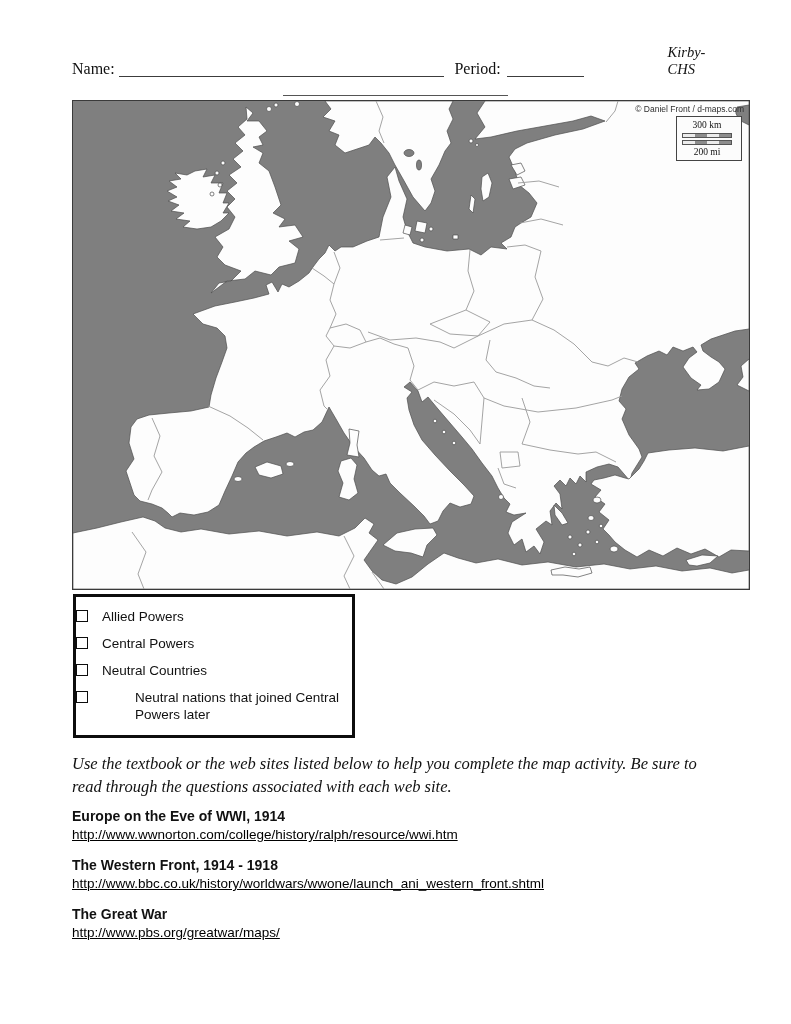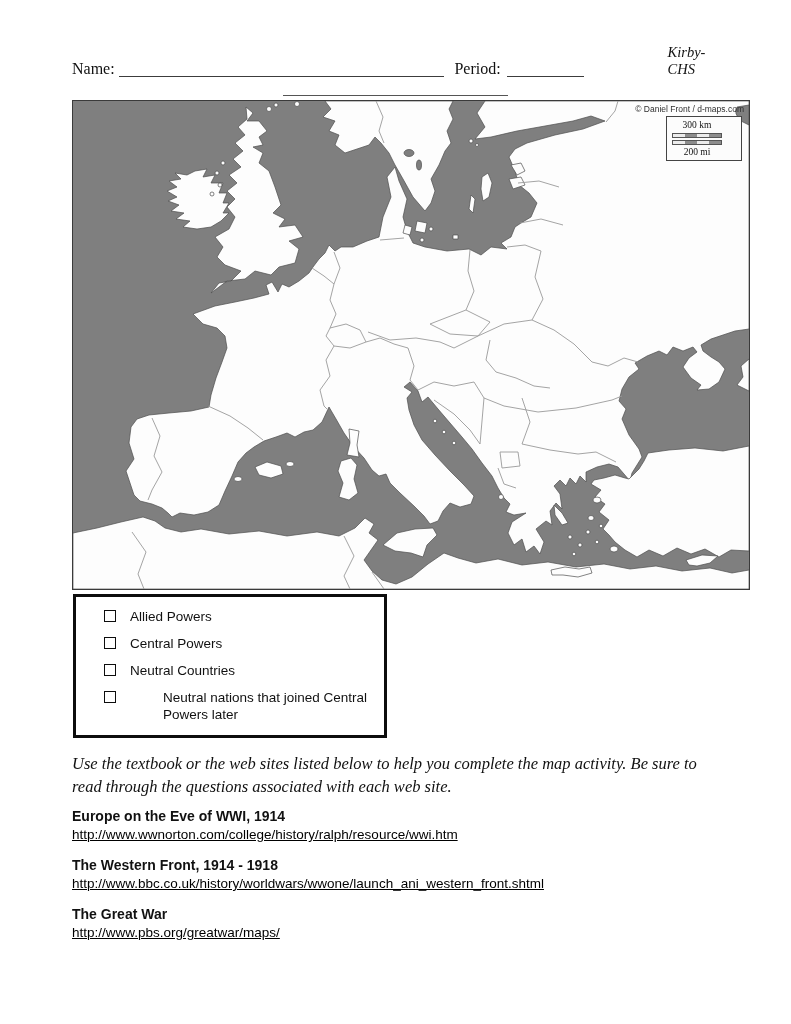--- a/index.html
+++ b/index.html
@@ -12,27 +12,27 @@
   .hdr-label{font-size:16px;}
   .name-line{width:330px;border-bottom:1.4px solid #3c3c3c;height:16px;margin:0 6px 1px 4px;}
   .period-label{margin-left:4px;}
   .period-line{width:78px;border-bottom:1.4px solid #3c3c3c;height:16px;margin:0 0 1px 6px;}
   .teacher{font-style:italic;font-size:14.5px;margin-left:84px;}
   .title-blank{position:absolute;left:283px;top:78px;width:225px;height:17px;border-bottom:1.4px solid #555;}
   
   .map-frame{position:absolute;left:72px;top:100px;width:676px;height:488px;border:1px solid #3a3a3a;background:#7f7f7f;}
   .map-frame svg{display:block;}
   .attribution{position:absolute;top:3px;right:5px;font-family:"Liberation Sans",sans-serif;font-size:8.5px;color:#2e2e2e;}
-  .scalebox{position:absolute;top:15px;right:7px;width:52px;background:#fcfcfc;border:1px solid #444;padding:3px 18px 2px 4px;text-align:center;}
+  .scalebox{position:absolute;top:15px;right:7px;width:52px;background:#fcfcfc;border:1px solid #444;padding:3px 8px 2px 4px;text-align:center;}
   .scalebox .sc-txt{font-size:9.5px;font-family:"Liberation Serif",serif;color:#111;line-height:11px;}
   .sc-bar{height:3px;border:1px solid #555;display:flex;margin:2px 1px;}
   .sc-bar span{flex:1;}
   .sc-bar .sg1{background:#ececec;} .sc-bar .sg2{background:#8d8d8d;}
   
-  .legend{position:absolute;left:73px;top:594px;width:314px;border:3px solid #0d0d0d;background:#fff;padding:11px 12px 10px 28px;box-sizing:border-box;}
+  .legend{position:absolute;left:73px;top:594px;width:282px;border:3px solid #0d0d0d;background:#fff;padding:11px 12px 10px 0;box-sizing:border-box;}
   .legend-row{display:flex;align-items:flex-start;margin:0 0 10px 0;}
   .legend-row:last-child{margin-bottom:2px;gap:33px;}
   .cb{width:10px;height:10px;border:1.8px solid #0d0d0d;margin:2px 14px 0 0;flex:0 0 auto;background:#fff;}
   .legend-label{font-family:"Liberation Sans",sans-serif;font-size:13.5px;line-height:17px;max-width:252px;}
   
   .instructions{position:absolute;left:72px;top:752px;width:656px;font-style:italic;font-size:16.5px;line-height:1.42;}
   
   .resources{position:absolute;left:72px;top:808px;font-family:"Liberation Sans",sans-serif;}
   .res-block{margin-bottom:14px;}
   .res-title{font-weight:bold;font-size:14px;line-height:17px;}

